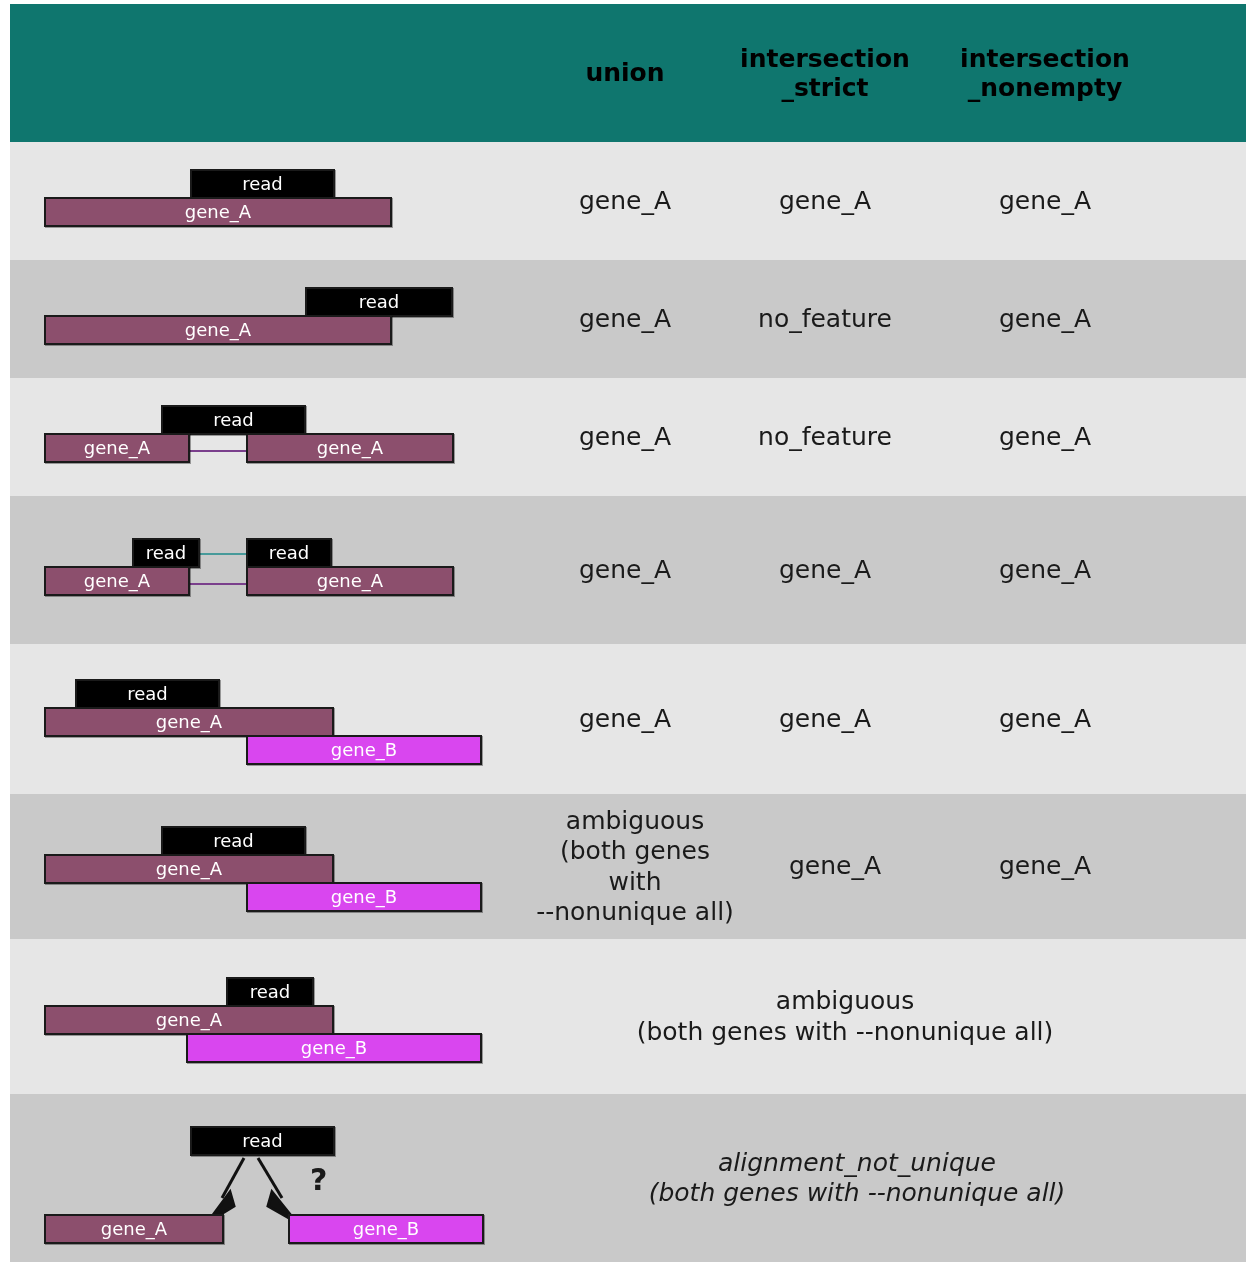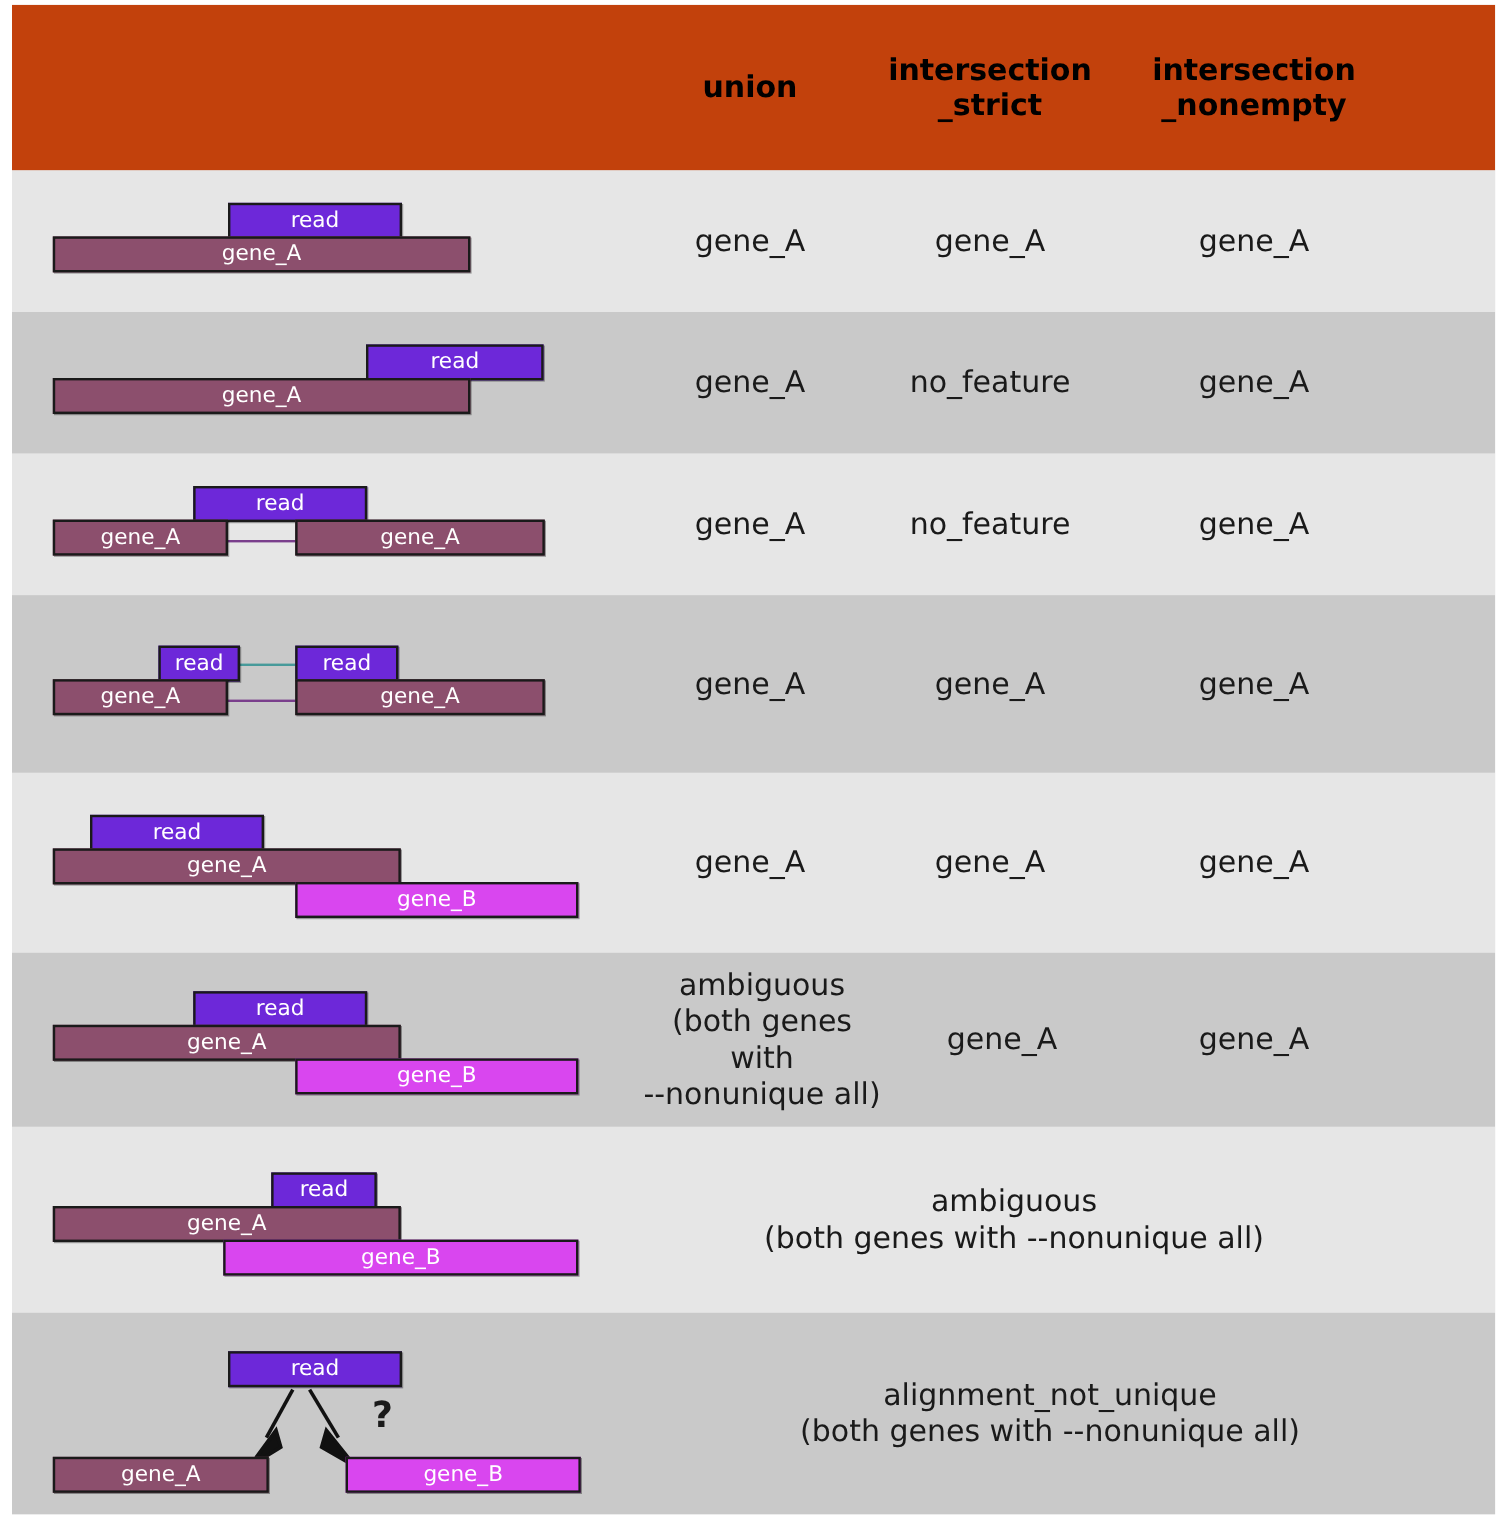--- a/index.html
+++ b/index.html
@@ -7,21 +7,21 @@
 
   #figure{
     position:absolute; left:10px; top:4px; width:1236px; height:1258px;
     background:#e6e6e6; overflow:hidden;
   }
 
   
   .row{position:absolute; left:0; width:1236px;}
   .row.shade-dark{background:#c9c9c9;}
   .row.shade-light{background:#e6e6e6;}
-  .row.header{background:#c2410c;}
+  .row.header{background:#0f766e;}
 
   
   .hcell{
     position:absolute; top:0; height:100%;
     display:flex; align-items:center; justify-content:center;
     font-weight:bold; font-size:25px; color:#000;
     text-align:center; line-height:1.18; white-space:pre-line;
   }
 
   
@@ -39,21 +39,21 @@
   .bar{
     position:absolute; box-sizing:border-box;
     border:2px solid #1a1a1a;
     display:flex; align-items:center; justify-content:center;
     color:#ffffff; font-size:18px; line-height:1;
     box-shadow:1px 1px 0 rgba(0,0,0,.35);
     white-space:nowrap; overflow:hidden;
   }
   .bar.gene{background:#8c4f6d;}
   .bar.geneb{background:#d946ef;}
-  .bar.read{background:#6d28d9;}
+  .bar.read{background:#000000;}
 
   .link{position:absolute; height:0; border-top:2px solid #7a3f8c;}
   .link.readlink{border-top:2px solid #479a9a;}
 
   
   .arrow{position:absolute;}
   .qmark{position:absolute; font-size:30px; color:#1a1a1a; font-weight:bold;}
 </style>
 </head>
 <body>
@@ -160,17 +160,17 @@
           <line x1="58" y1="4" x2="82" y2="44"></line>
           <polygon points="96,68 72,38 68,52"></polygon>
         </g>
       </svg>
 
       <span class="qmark" style="left:300px;top:68px;">?</span>
 
       <div class="bar gene" style="left:34px;top:120px;width:180px;height:30px;">gene_A</div>
       <div class="bar geneb" style="left:278px;top:120px;width:196px;height:30px;">gene_B</div>
     </div>
-    <div class="acell wide" style="left:550px;width:630px;">alignment_not_unique
+    <div class="acell wide" style="left:532px;width:630px;font-style:italic;">alignment_not_unique
 (both genes with --nonunique all)</div>
   </div>
 
 </div>
 
 </body></html>

